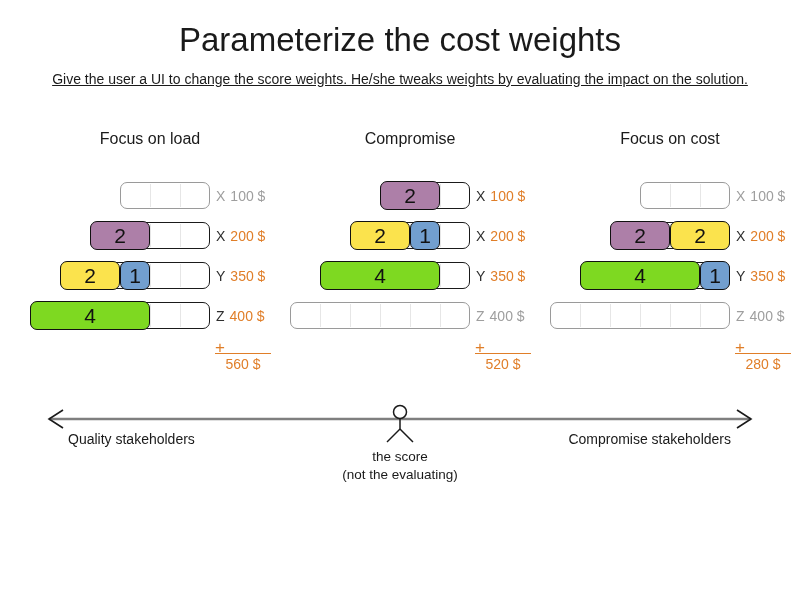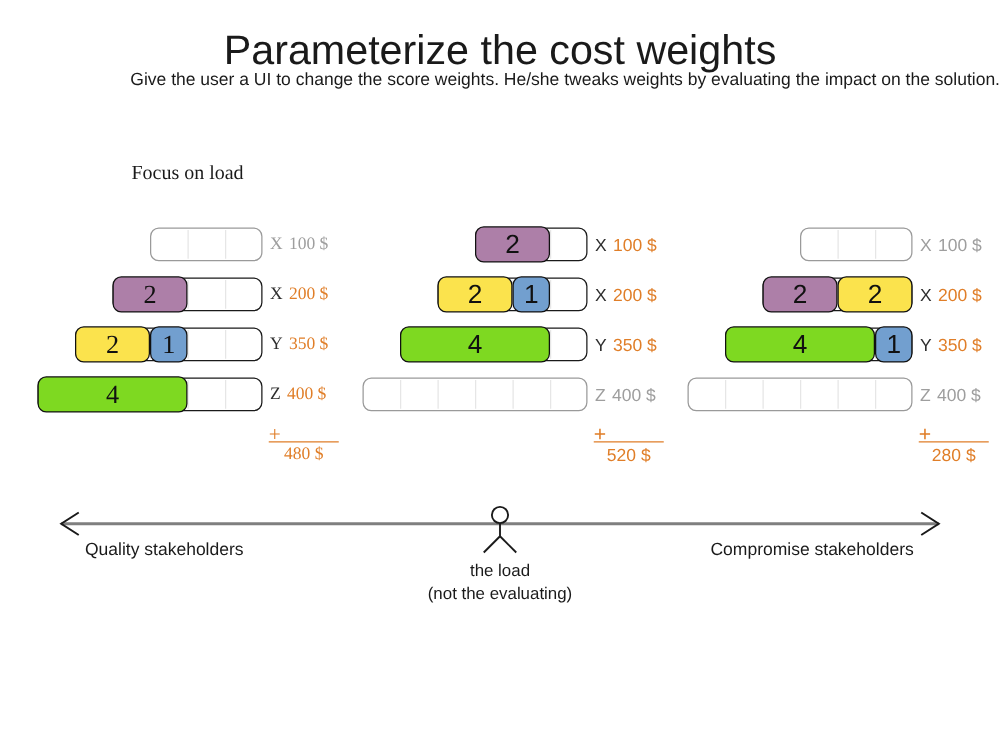--- a/index.html
+++ b/index.html
@@ -6,22 +6,22 @@
   body {
     width: 800px; height: 600px; position: relative; overflow: hidden;
     background: #ffffff; color: #1a1a1a;
     font-family: "Liberation Sans", "DejaVu Sans", sans-serif;
   }
   .title {
     position: absolute; top: 21px; left: 0; width: 100%;
     text-align: center; font-size: 33px; font-weight: 400;
   }
   .subtitle {
-    position: absolute; top: 55px; left: 0; width: 100%;
-    text-align: right; font-size: 14px;
+    position: absolute; top: 71px; left: 0; width: 100%;
+    text-align: center; font-size: 14px; text-decoration: underline;
   }
   .panel { position: absolute; top: 125px; width: 260px; height: 265px; }
   .panel-title {
     position: absolute; top: 5px; left: 0; width: 100%;
     text-align: center; font-size: 16px;
   }
   .row { position: absolute; left: 0; width: 260px; height: 27px; }
   .box {
     position: absolute; top: 0; height: 27px; box-sizing: border-box;
     border: 1px solid #1a1a1a; border-radius: 7px; background: #fff;
@@ -52,21 +52,21 @@
   .user-line.l1 { top: 449px; }
   .user-line.l2 { top: 467px; }
 </style>
 </head>
 <body style="--orange: #e07e28;">
 
 <h1 class="title" style="margin:0">Parameterize the cost weights</h1>
 <div class="subtitle">Give the user a UI to change the score weights. He/she tweaks weights by evaluating the impact on the solution.</div>
 
 <div id="panels-host">
-    <section class="panel" style="left: 20px; font-family: Liberation Serif, serif;">
+    <section class="panel" style="left: 20px;">
       <div class="panel-title">Focus on load</div>
       <div class="row" style="top: 57px;">
         <div class="box empty" style="width: 90px; left: 100px;">
           <div class="divider" style="left: 28.6px;"></div>
           <div class="divider" style="left: 58.6px;"></div>
         </div>
         <div class="rowlabel gray">
           <span class="constraint">X</span>
           <span class="price">100 $</span>
         </div>
@@ -107,24 +107,25 @@
           <div class="block" style="left: -1px; width: 120px; background: rgb(126, 217, 33);">4</div>
         </div>
         <div class="rowlabel">
           <span class="constraint">Z</span>
           <span class="price">400 $</span>
         </div>
       </div>
       <div class="total">
         <div class="plus">+</div>
         <div class="sumline"></div>
-        <div class="amount">480 $</div>
+        <div class="amount">560 $</div>
       </div>
     </section>
     <section class="panel" style="left: 280px;">
+      <div class="panel-title">Compromise</div>
       <div class="row" style="top: 57px;">
         <div class="box" style="width: 90px; left: 100px;">
           <div class="divider" style="left: 28.6px;"></div>
           <div class="divider" style="left: 58.6px;"></div>
           <div class="block" style="left: -1px; width: 60px; background: rgb(173, 127, 168);">2</div>
         </div>
         <div class="rowlabel">
           <span class="constraint">X</span>
           <span class="price">100 $</span>
         </div>
@@ -168,20 +169,21 @@
           <span class="price">400 $</span>
         </div>
       </div>
       <div class="total">
         <div class="plus">+</div>
         <div class="sumline"></div>
         <div class="amount">520 $</div>
       </div>
     </section>
     <section class="panel" style="left: 540px;">
+      <div class="panel-title">Focus on cost</div>
       <div class="row" style="top: 57px;">
         <div class="box empty" style="width: 90px; left: 100px;">
           <div class="divider" style="left: 28.6px;"></div>
           <div class="divider" style="left: 58.6px;"></div>
         </div>
         <div class="rowlabel gray">
           <span class="constraint">X</span>
           <span class="price">100 $</span>
         </div>
       </div>
@@ -240,14 +242,14 @@
   <g stroke="#1a1a1a" stroke-width="1.5" fill="none">
     <circle cx="400" cy="20" r="6.5" fill="#ffffff"></circle>
     <line x1="400" y1="26.5" x2="400" y2="37"></line>
     <line x1="400" y1="37" x2="387" y2="50"></line>
     <line x1="400" y1="37" x2="413" y2="50"></line>
   </g>
 </svg>
 
 <div class="axis-label-left">Quality stakeholders</div>
 <div class="axis-label-right">Compromise stakeholders</div>
-<div class="user-line l1">the load</div>
+<div class="user-line l1">the score</div>
 <div class="user-line l2">(not the evaluating)</div>
 
 </body></html>

